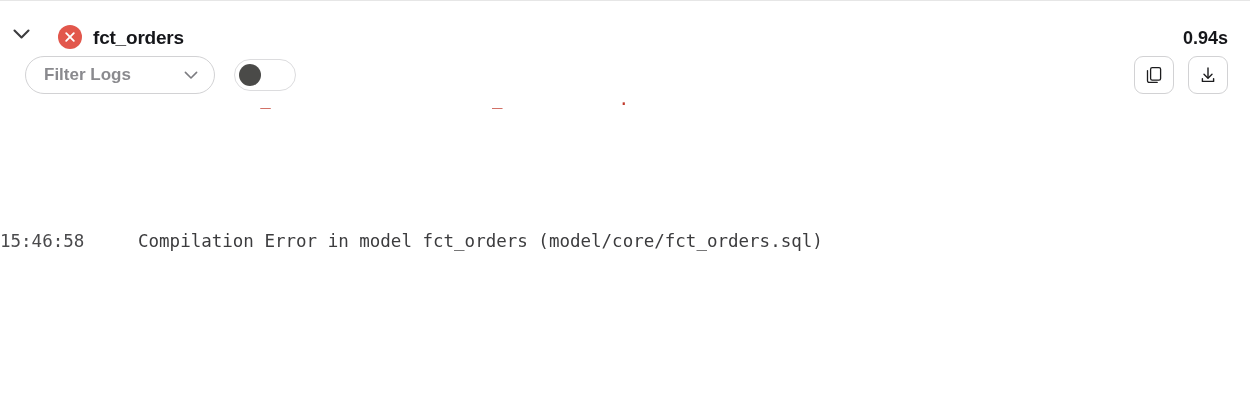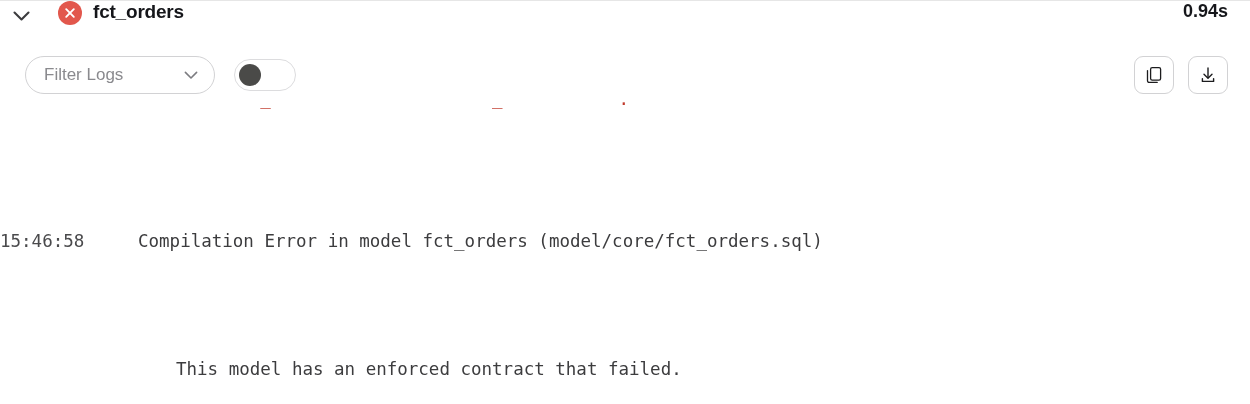--- a/index.html
+++ b/index.html
@@ -24,21 +24,21 @@
     display: flex;
     flex-direction: column;
     background: #ffffff;
   }
 
   
   .header {
     height: 48px;
     flex: 0 0 48px;
     display: flex;
-    align-items: flex-start;
+    align-items: flex-end;
     padding: 0 22px 0 6px;
     box-sizing: border-box;
   }
   .chevron-btn {
     width: 30px;
     height: 30px;
     display: flex;
     align-items: center;
     justify-content: center;
     flex: 0 0 30px;
@@ -96,21 +96,21 @@
     background: #ffffff;
     display: flex;
     align-items: center;
     padding: 0 16px 0 18px;
     cursor: pointer;
     flex: 0 0 190px;
   }
   .filter-select-label {
     font-size: 17px;
     color: #8a8a8e;
-    font-weight: 400;
+    font-weight: 700;
     flex: 1 1 auto;
     white-space: nowrap;
   }
   .filter-select .caret { flex: 0 0 auto; display: block; margin-left: 6px;}
 
   .toggle {
     margin-left: 19px;
     width: 62px;
     height: 32px;
     border-radius: 16px;
@@ -274,21 +274,20 @@
   </div>
 
   <div class="log-body">
 
     <div class="clipped-line">        _                     _           .</div>
 
     <div class="log-lines">
 
       <div class="log-line"><span class="ts">15:46:58</span><span>Compilation Error in model fct_orders (model/core/fct_orders.sql)</span></div>
 
-      <div class="log-line msg-indent">This model has an enforced contract that failed.</div>
 
       
 
       
 
       
 
       
 
       

